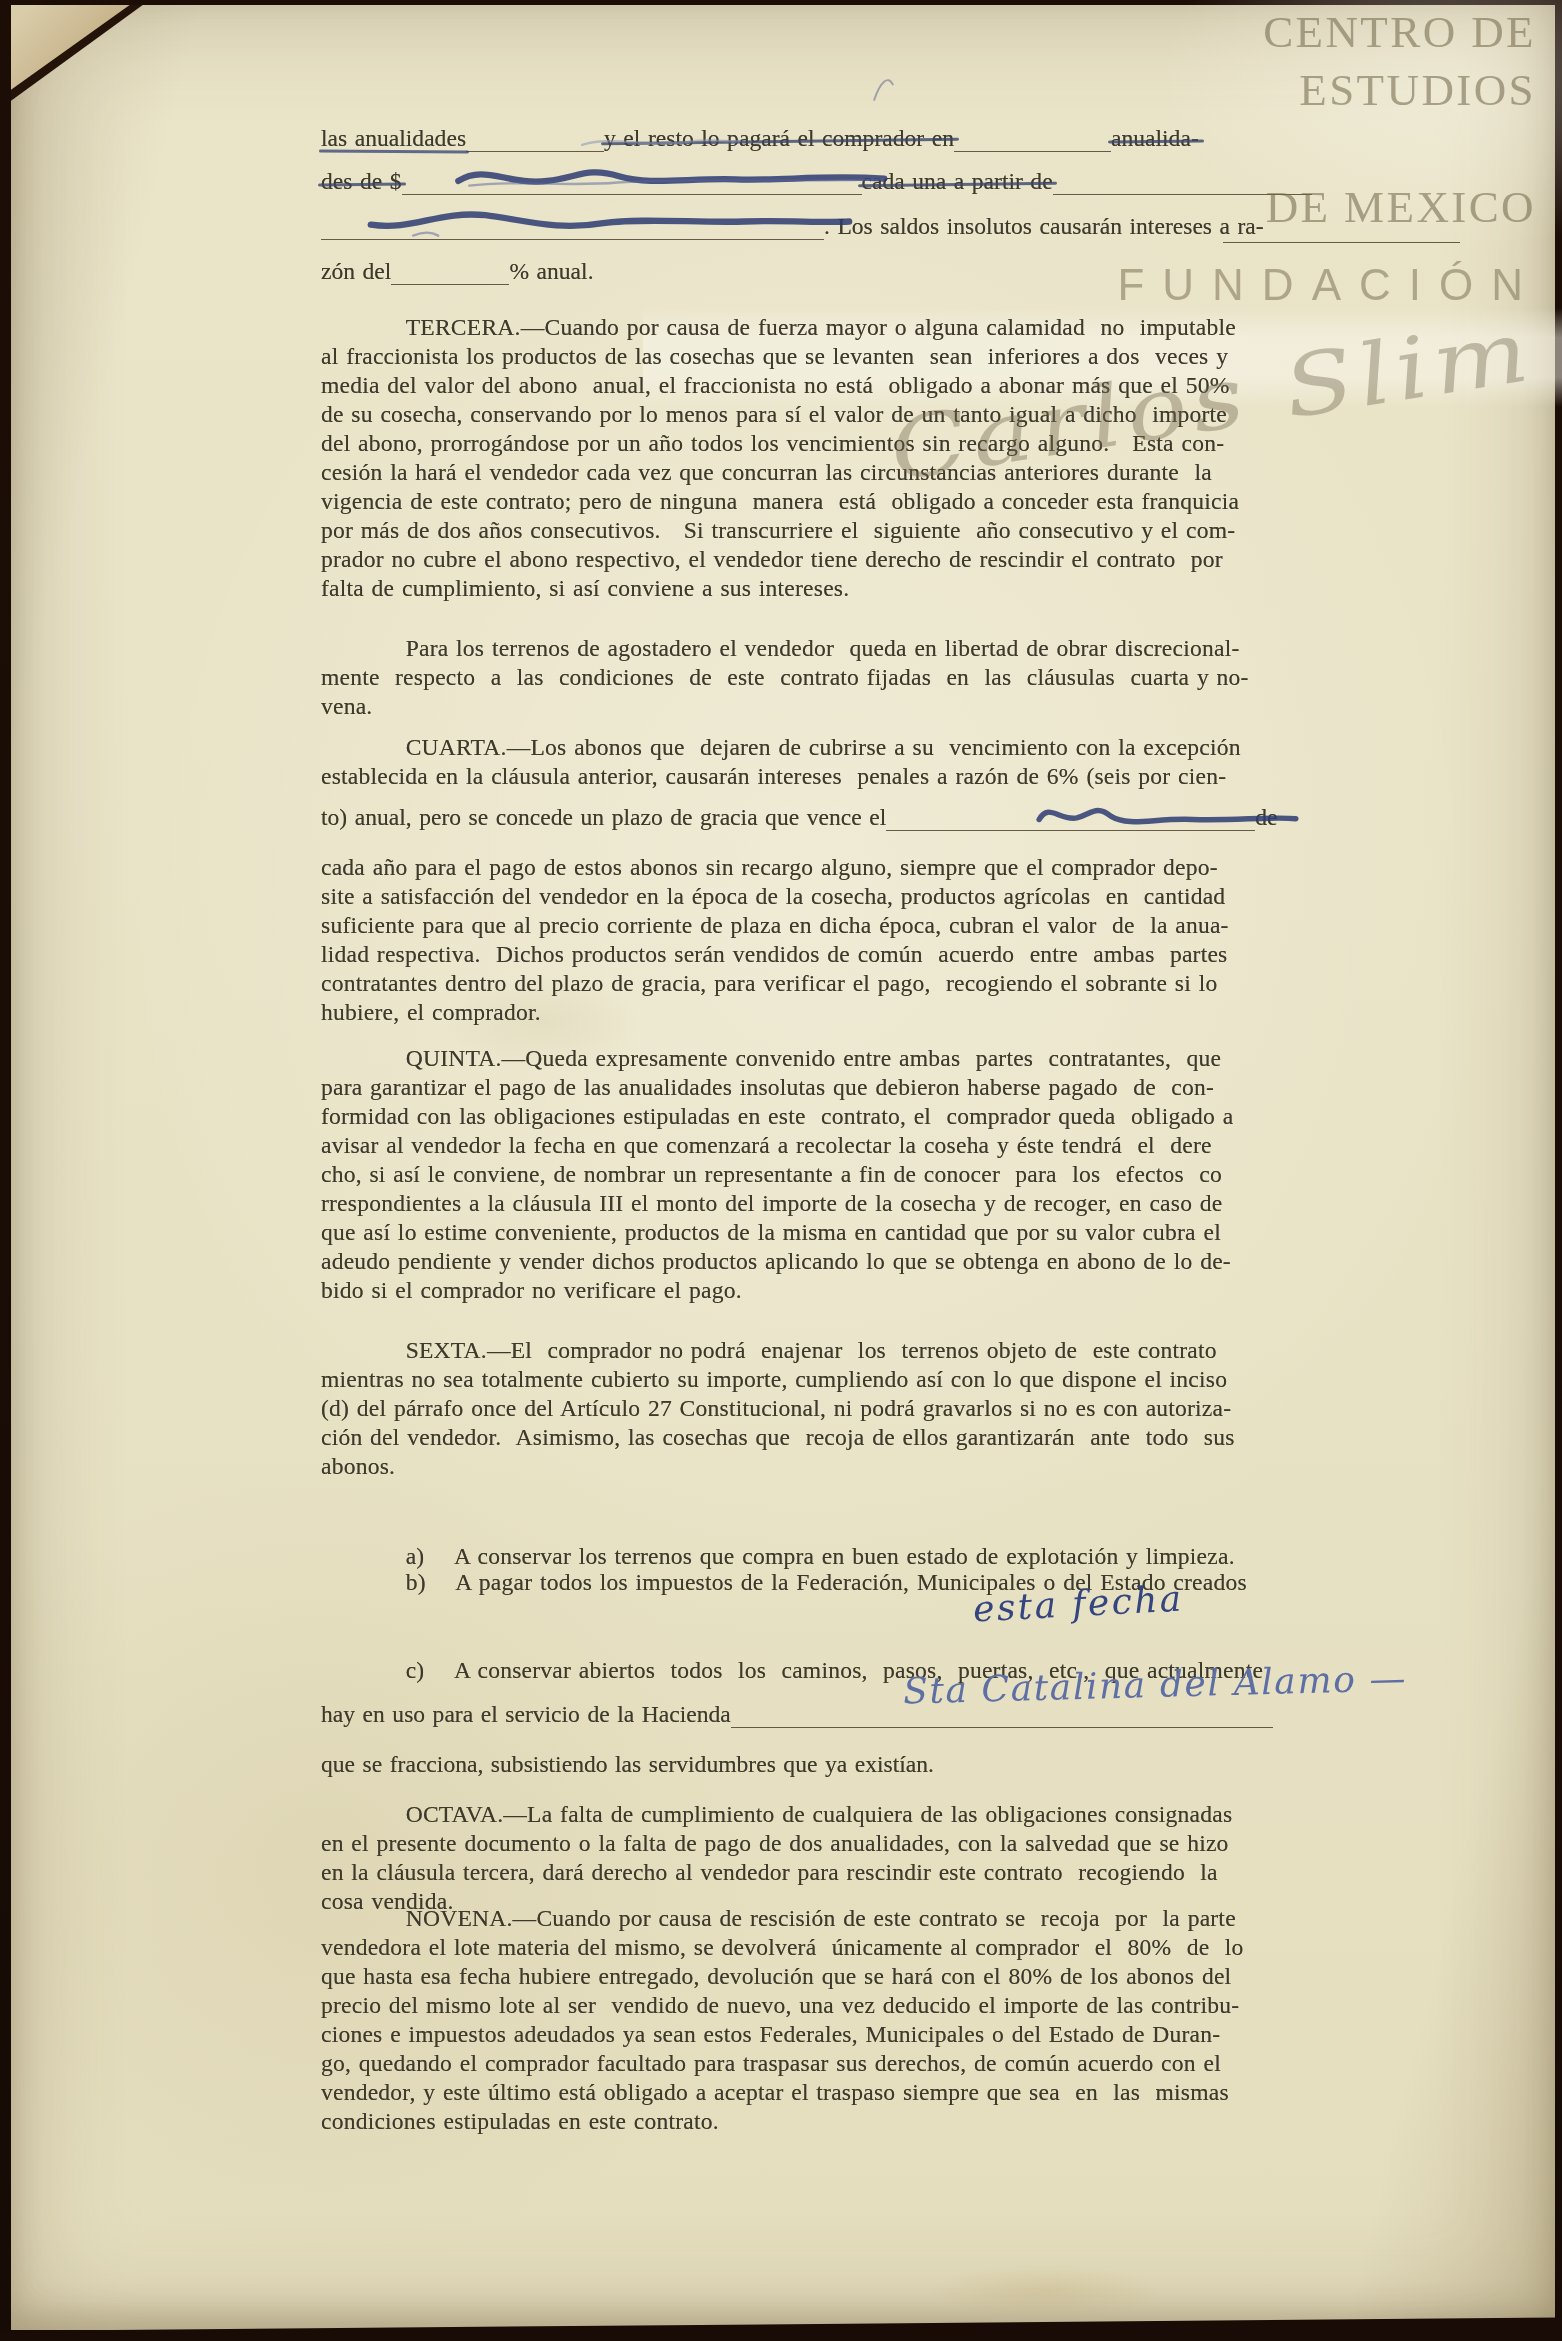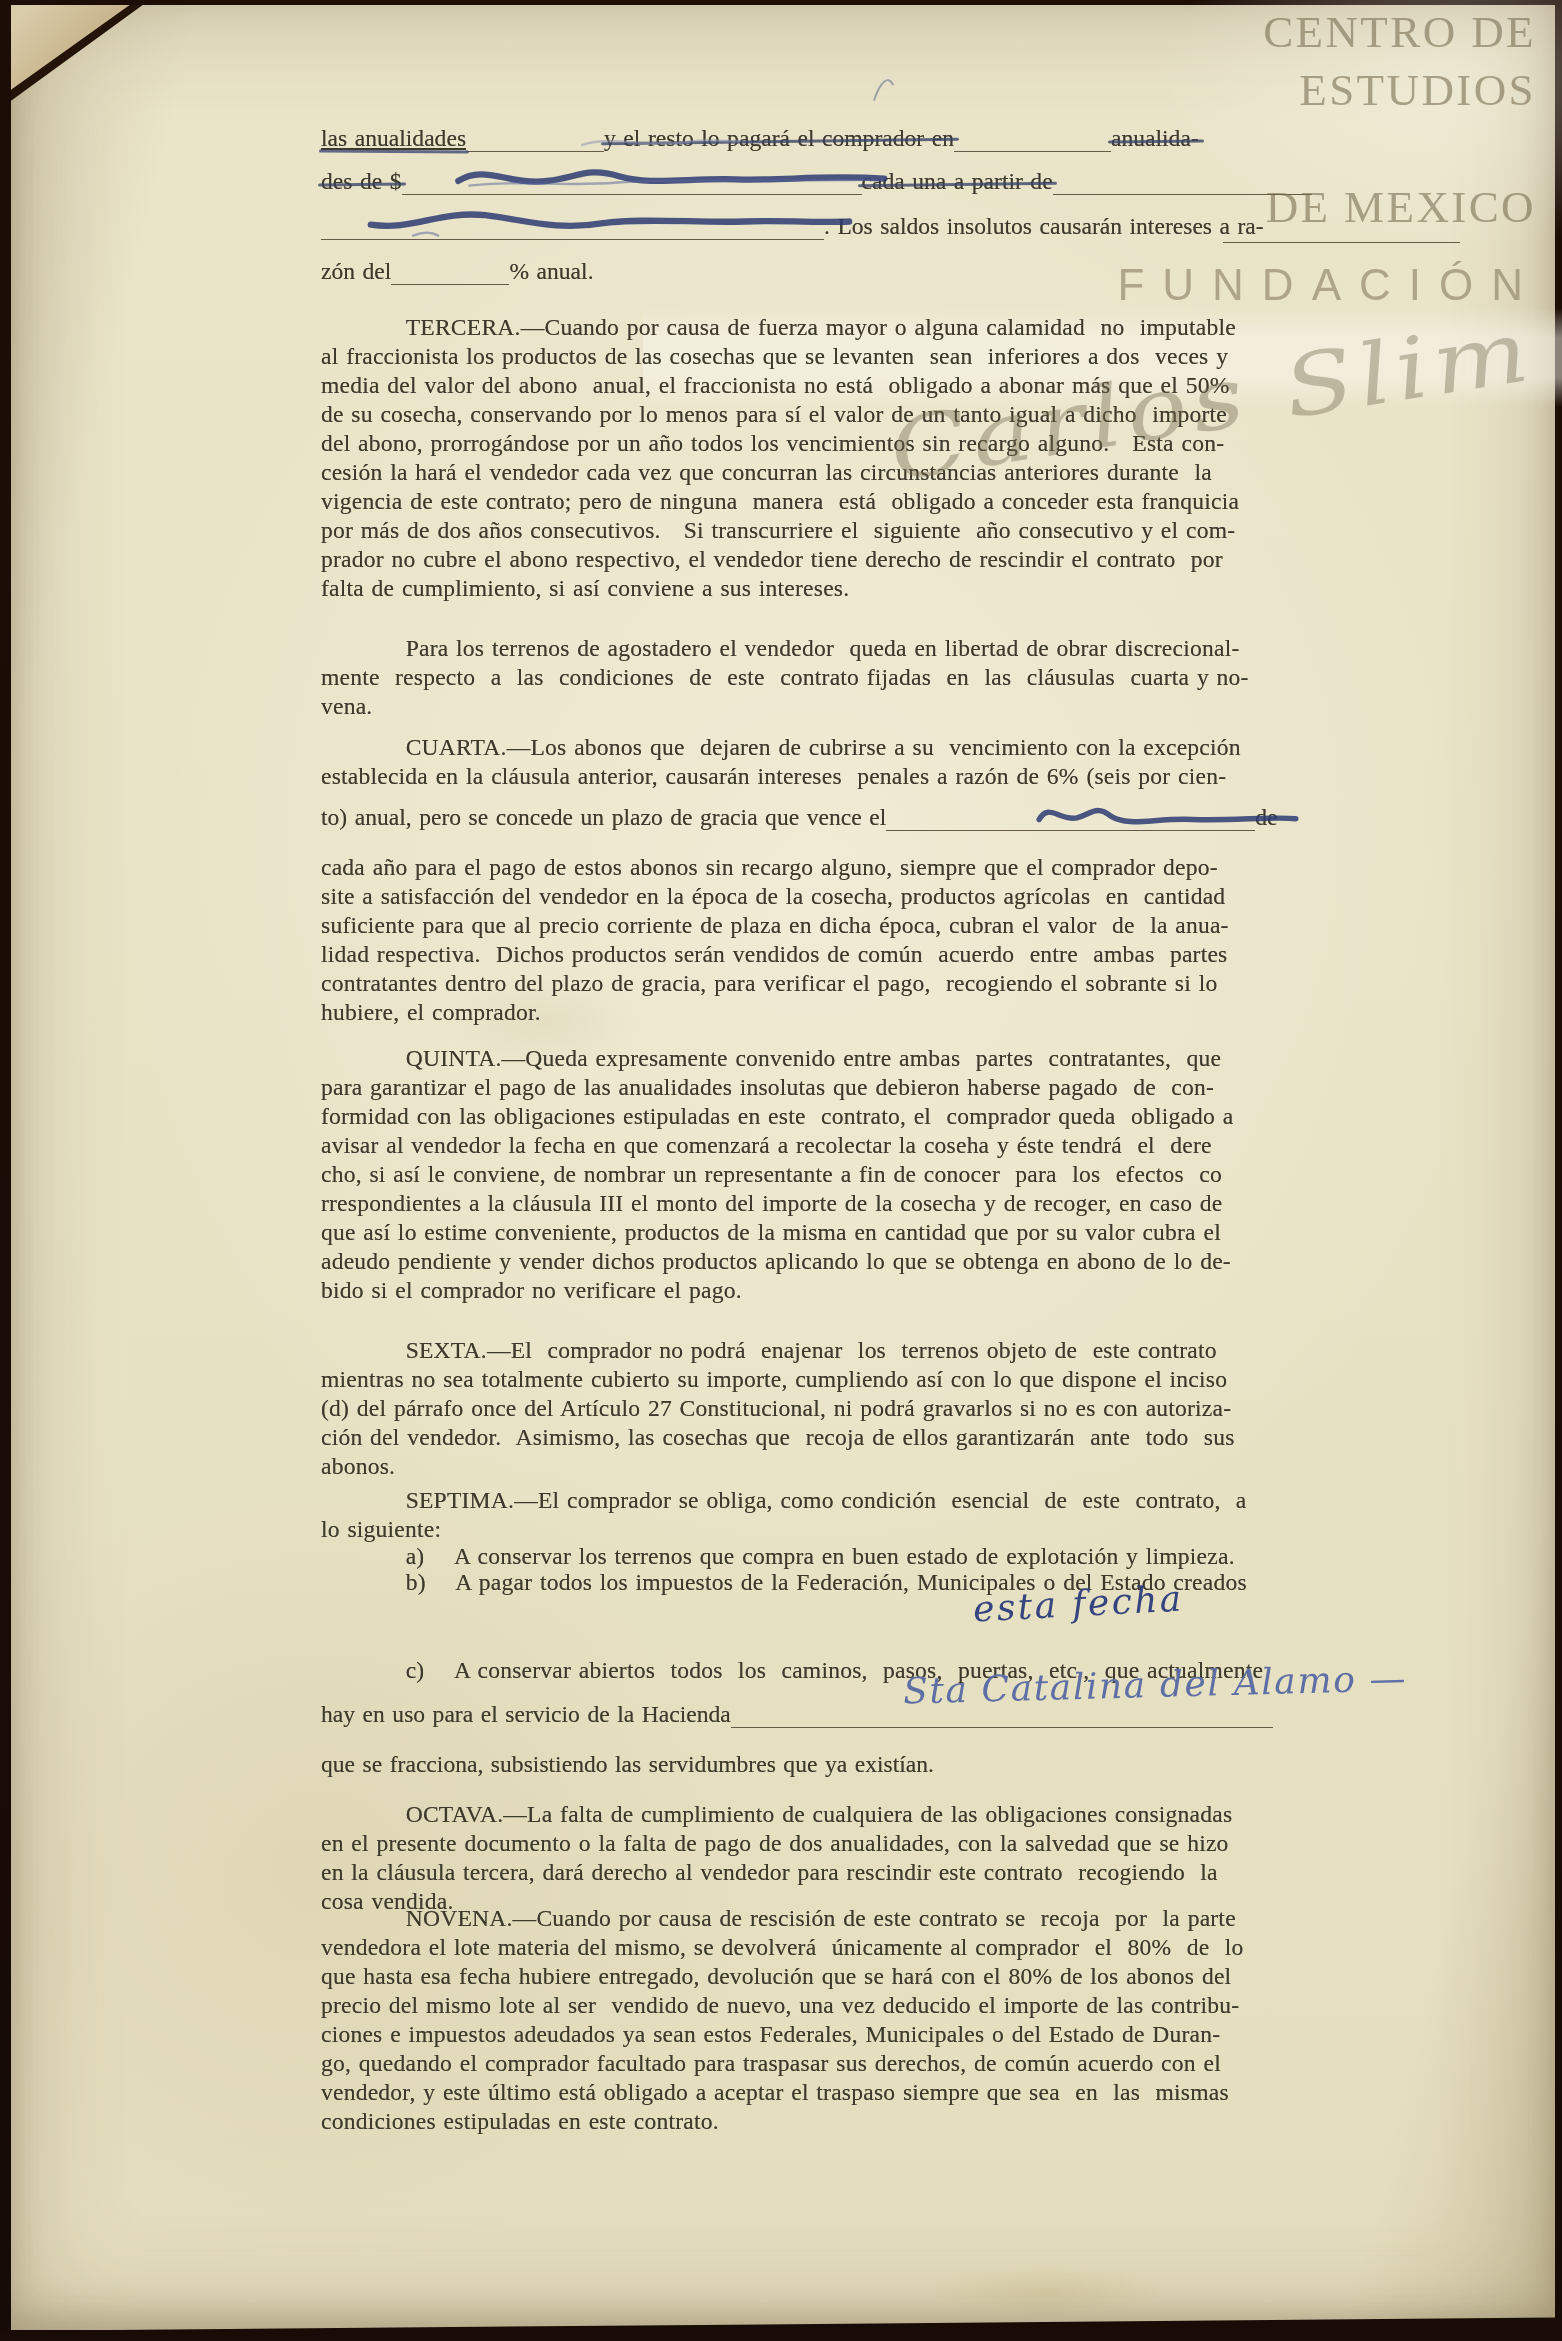--- a/index.html
+++ b/index.html
@@ -25,21 +25,21 @@
   .wm-r{right:27px;text-align:center;}
   .wm-foundation{position:absolute;right:22px;top:260px;font-family:"Liberation Sans",sans-serif;font-size:44px;letter-spacing:18px;color:rgba(126,114,86,.55);white-space:nowrap;z-index:9;}
   .wm-script{position:absolute;right:31px;top:300px;font-family:"DejaVu Serif",serif;font-style:italic;font-size:85px;letter-spacing:4.7px;color:rgba(116,106,80,.40);transform:rotate(-9deg) scaleX(1.18);transform-origin:right center;white-space:nowrap;z-index:9;}
 
   
   .para{position:absolute;left:321px;width:1203px;white-space:pre-wrap;font-size:23.6px;line-height:29px;color:#3d392b;word-spacing:1.6px;letter-spacing:0.2px;text-shadow:0 0 0.5px rgba(61,57,43,.55);}
   .formrow{position:absolute;left:321px;width:1148px;white-space:nowrap;font-size:23.6px;line-height:29px;color:#3d392b;word-spacing:1.6px;text-shadow:0 0 0.5px rgba(61,57,43,.55);}
   .blank{display:inline-block;height:9.4px;vertical-align:-5.5px;border-bottom:1.9px solid rgba(78,66,46,.85);}
   .struck{position:relative;display:inline-block;}
   .struck::after{content:"";position:absolute;left:-3.1px;right:-4.7px;top:54%;height:2.7px;border-radius:2.4px;background:#3a4668;opacity:.8;transform:rotate(-.7deg);}
-  .struck-under{position:relative;display:inline-block;text-decoration:underline;}
+  .struck-under{position:relative;display:inline-block;}
   .struck-under::after{content:"";position:absolute;left:-1.6px;right:-3.1px;bottom:0px;height:3.1px;border-radius:3.1px;background:#33406f;opacity:.75;transform:rotate(.4deg);}
   .rule-seg{position:absolute;height:0;border-bottom:1.9px solid rgba(78,66,46,.85);}
 
   
   .hand{position:absolute;font-family:"DejaVu Serif",serif;font-style:italic;white-space:nowrap;z-index:6;}
   .hand-partir{left:973px;top:1583px;font-size:36px;color:#35457f;transform:rotate(-3deg);letter-spacing:2.4px;}
   .hand-hacienda{left:903px;top:1664px;font-size:36px;color:#5d6fa5;transform:rotate(-1.5deg);letter-spacing:1.6px;}
   .ink{position:absolute;z-index:6;}
 
   .stain{position:absolute;border-radius:50%;pointer-events:none;}
@@ -103,22 +103,20 @@
 cho, si así le conviene, de nombrar un representante a fin de conocer  para  los  efectos  co
 rrespondientes a la cláusula III el monto del importe de la cosecha y de recoger, en caso de
 que así lo estime conveniente, productos de la misma en cantidad que por su valor cubra el
 adeudo pendiente y vender dichos productos aplicando lo que se obtenga en abono de lo de-
 bido si el comprador no verificare el pago.</div>
   <div class="para" style="top:1336px;">           SEXTA.—El  comprador no podrá  enajenar  los  terrenos objeto de  este contrato
 mientras no sea totalmente cubierto su importe, cumpliendo así con lo que dispone el inciso
 (d) del párrafo once del Artículo 27 Constitucional, ni podrá gravarlos si no es con autoriza-
 ción del vendedor.  Asimismo, las cosechas que  recoja de ellos garantizarán  ante  todo  sus
 abonos.</div>
-  <div class="para" style="top:1486px;">           SEPTIMA.—El comprador se obliga, como condición  esencial  de  este  contrato,  a
-lo siguiente:</div>
   <div class="para" style="top:1542px;">           a)    A conservar los terrenos que compra en buen estado de explotación y limpieza.</div>
   <div class="para" style="top:1568px;">           b)    A pagar todos los impuestos de la Federación, Municipales o del Estado creados</div>
 
 
   <div class="para" style="top:1656px;">           c)    A conservar abiertos  todos  los  caminos,  pasos,  puertas,  etc.,  que actualmente</div>
 
   <div class="formrow" style="top:1700px;"><span>hay en uso para el servicio de  la  Hacienda</span><span class="blank" style="width:542px;"></span></div>
 
   <div class="formrow" style="top:1750px;"><span>que se fracciona, subsistiendo las servidumbres que ya existían.</span></div>
 

